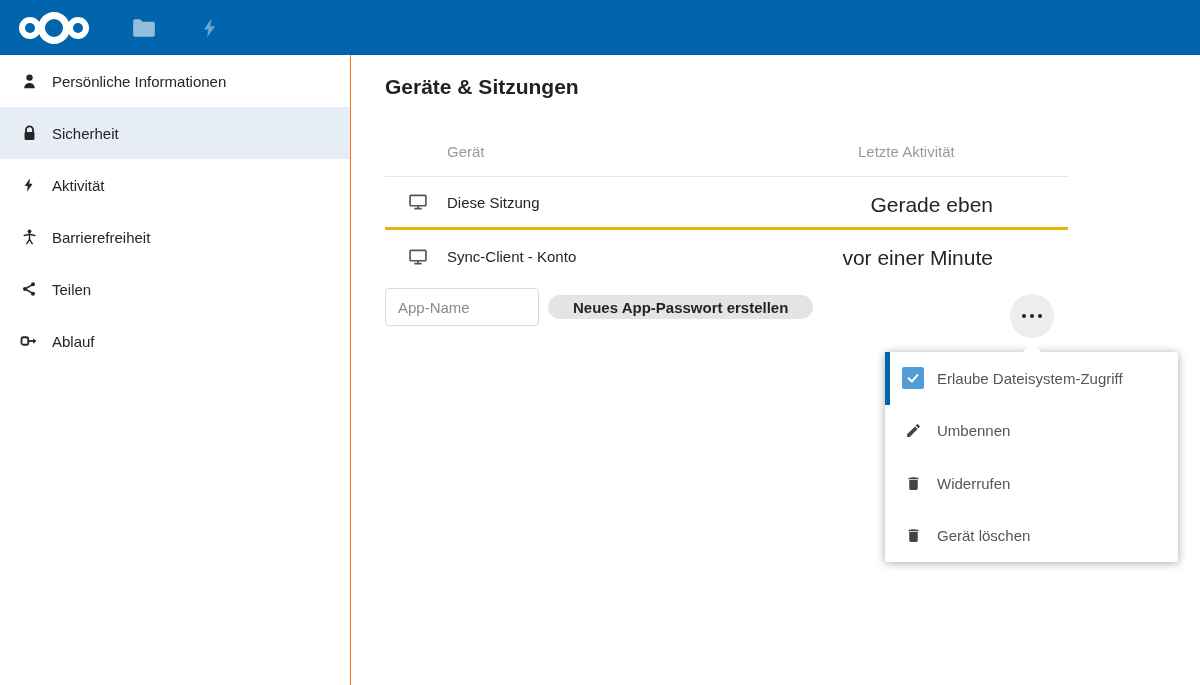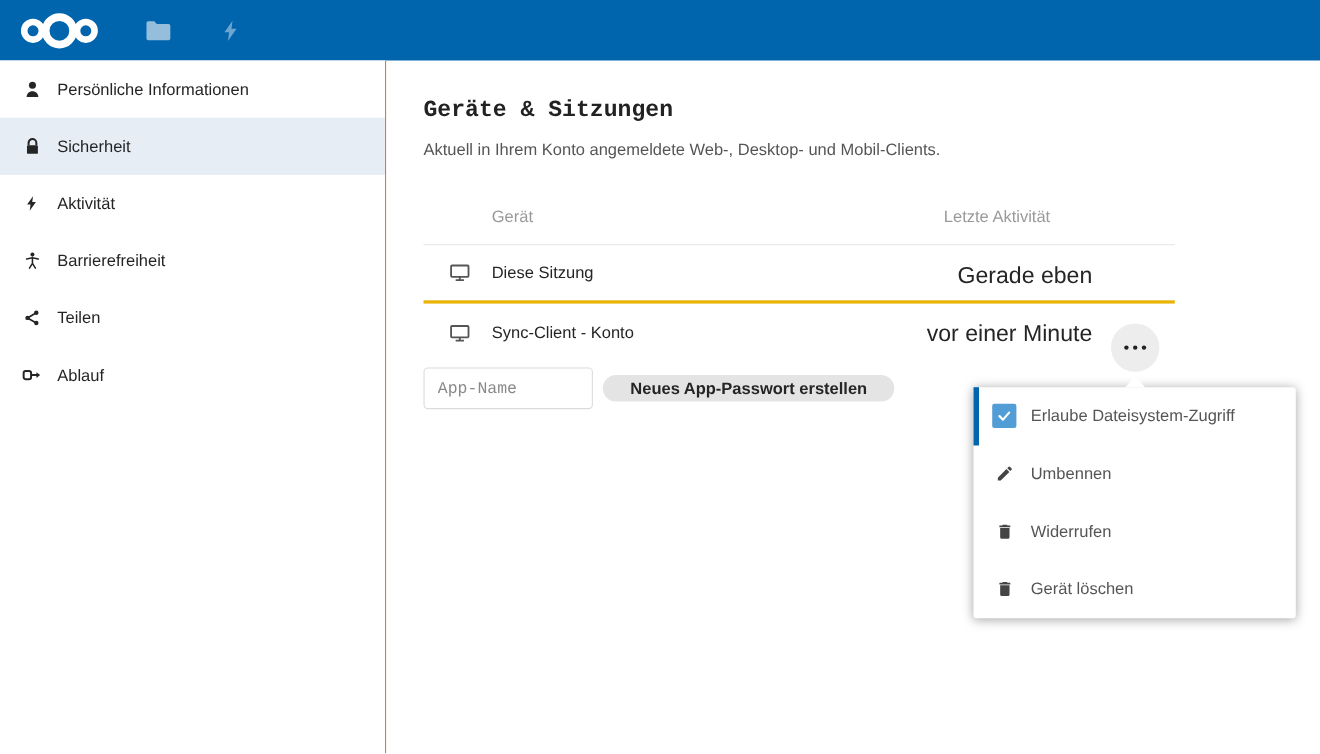--- a/index.html
+++ b/index.html
@@ -31,37 +31,37 @@
   .nav-item {
     height: 52px; display: flex; align-items: center;
     padding-left: 18px; cursor: pointer;
     font-size: 15px; color: #252525;
   }
   .nav-item .nav-icon { width: 22px; height: 22px; display: flex; align-items: center; justify-content: center; margin-right: 12px; }
   .nav-item.selected { background: #e7edf5; }
 
   
   .main { position: absolute; left: 385px; top: 55px; width: 683px; }
-  .page-title { margin-top: 34px; font-size: 21px; font-weight: bold; color: #222; font-family: Liberation Mono, monospace; }
+  .page-title { margin-top: 20px; font-size: 21px; font-weight: bold; color: #222; }
   .page-subtitle { margin-top: 16px; font-size: 15px; color: #555; }
 
   .sessions-table { margin-top: 30px; width: 683px; position: relative; }
   .t-header { height: 48px; position: relative; border-bottom: 1px solid #e6e6e6; }
   .t-header .col-device { position: absolute; left: 62px; top: 14px; font-size: 15px; color: #9a9a9a; }
   .t-header .col-activity { position: absolute; left: 473px; top: 14px; font-size: 15px; color: #9a9a9a; }
   .t-row { height: 53px; position: relative; display: flex; align-items: center; }
   .t-row.sep { border-bottom: 3px solid #eab308; }
   .t-row .device-icon { margin-left: 23px; width: 20px; height: 20px; display: flex; align-items: center; justify-content: center; }
   .t-row .device-name { margin-left: 19px; font-size: 15px; color: #252525; }
   .t-row .last-activity { position: absolute; right: 75px; top: 16px; font-size: 21px; color: #252525; }
 
   .app-password-form { margin-top: 5px; display: flex; align-items: center; }
   .app-name-input {
     width: 154px; height: 38px; border: 1px solid #dbdbdb; border-radius: 4px;
-    padding: 0 12px; font-size: 15px; font-family: Liberation Mono, monospace; color: #252525; outline: none;
+    padding: 0 12px; font-size: 15px; font-family: Liberation Sans, sans-serif; color: #252525; outline: none;
   }
   .app-name-input::placeholder { color: #8a8a8a; }
   .create-app-password-btn {
     margin-left: 9px; height: 24px; padding: 0 25px;
     border: none; border-radius: 20px; background: #e4e4e4;
     font-family: inherit; font-size: 15px; font-weight: bold; color: #252525; cursor: pointer;
   }
 
   
   .more-btn {
@@ -176,21 +176,20 @@
           <path d="M11 8h9" stroke="#252525" stroke-width="2.4"></path>
           <path d="M17.5 4.5 22 8l-4.5 3.5z" fill="#252525"></path>
         </svg>
     </span>
     <span>Ablauf</span>
   </div>
 </nav>
 
 <main class="main">
   <h2 class="page-title">Geräte &amp; Sitzungen</h2>
-  <p class="page-subtitle">Aktuell in Ihrem Konto angemeldete Web-, Desktop- und Mobil-Clients.</p>
 
   <div class="sessions-table">
     <div class="t-header">
       <span class="col-device">Gerät</span>
       <span class="col-activity">Letzte Aktivität</span>
     </div>
 
     <div class="t-row sep">
       <span class="device-icon">
         <svg width="20" height="20" viewBox="0 0 24 24">

